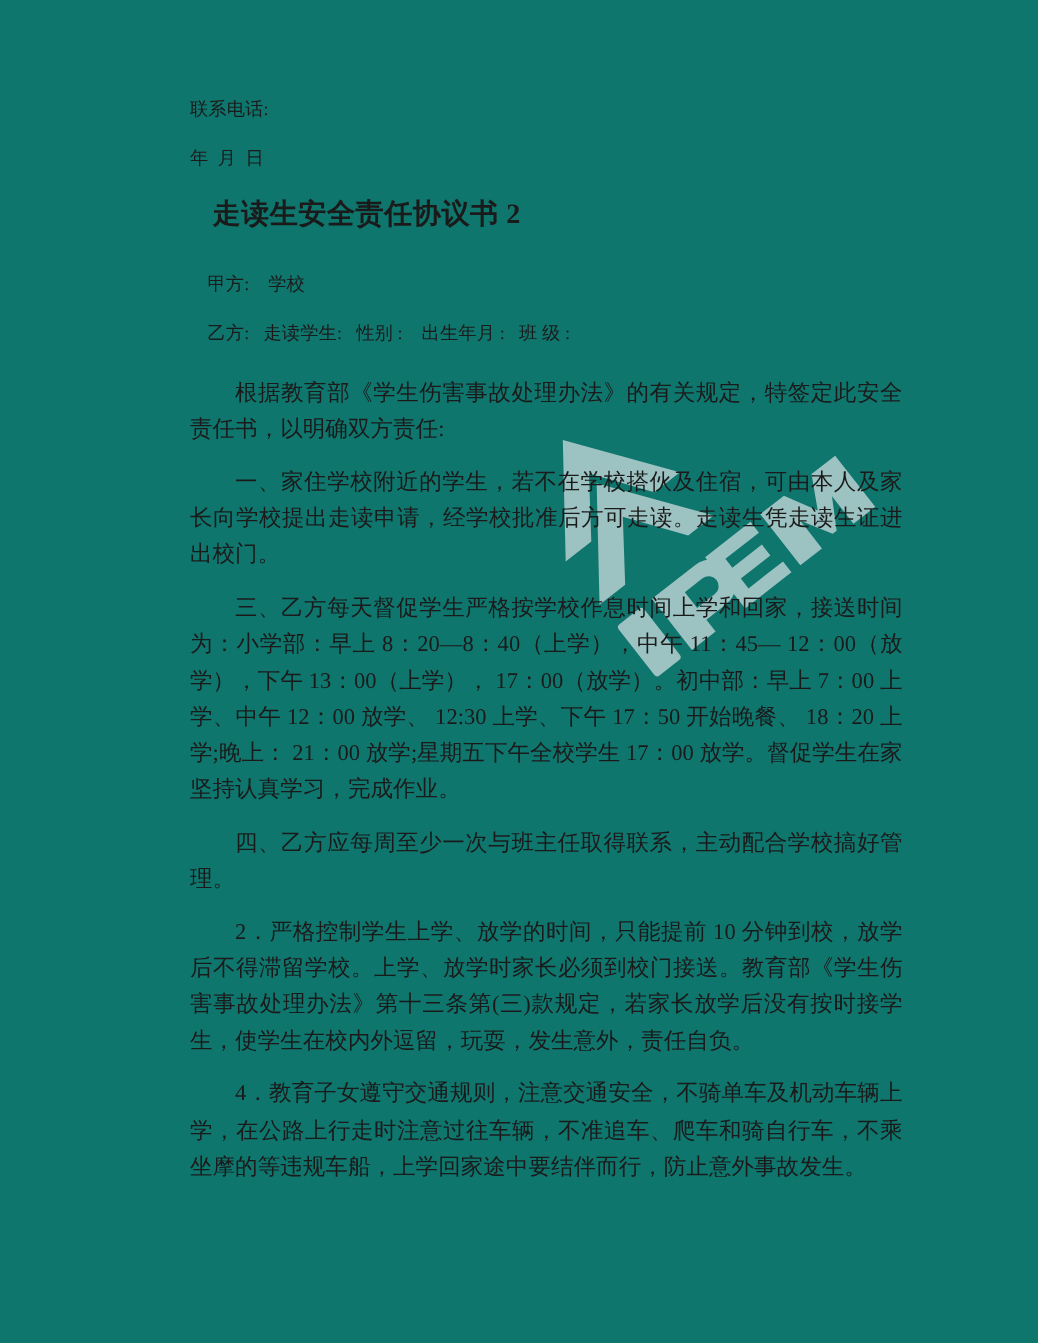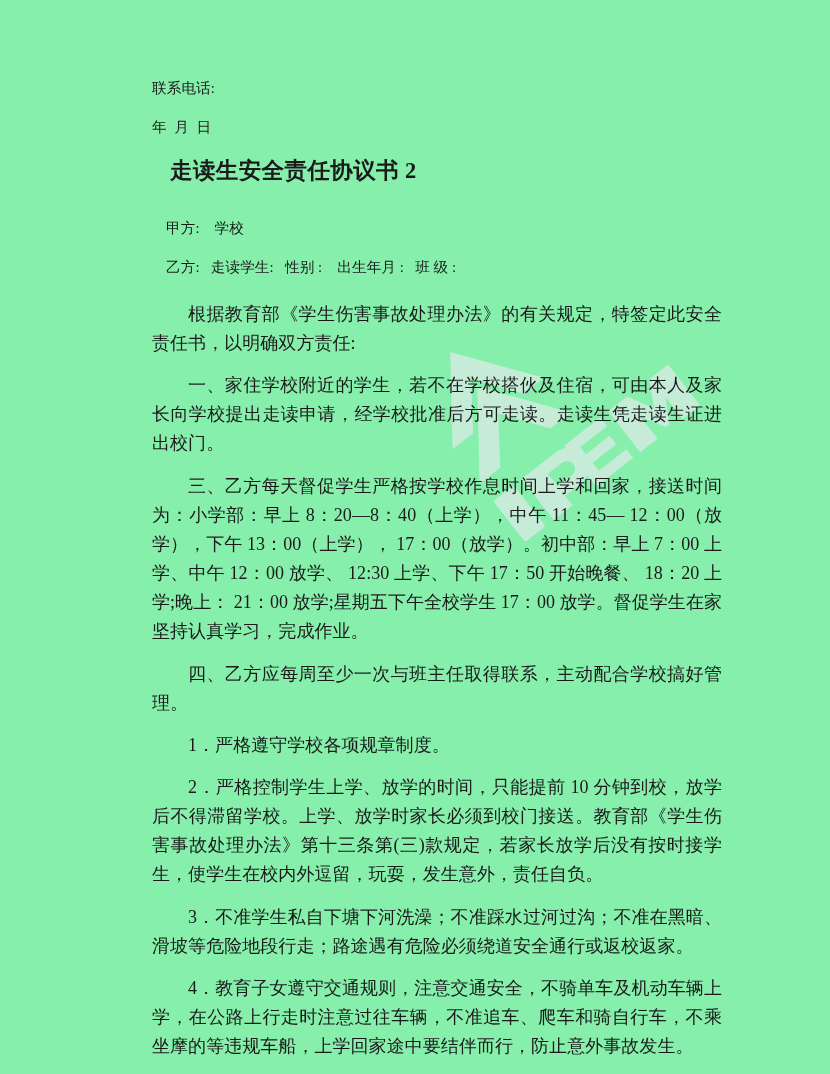--- a/index.html
+++ b/index.html
@@ -4,21 +4,21 @@
 <style>
   html, body {
     margin: 0;
     padding: 0;
     background: #ffffff;
   }
   .page {
     position: relative;
     width: 830px;
     height: 1074px;
-    background: #86efac;
+    background: #0f766e;
     overflow: hidden;
     font-family: "Liberation Serif", "DejaVu Serif", serif;
     color: #1a1a1a;
   }
 
   
   .watermark {
     position: absolute;
     left: 398px;
     top: 255px;
@@ -105,22 +105,20 @@
     <p class="para">根据教育部《学生伤害事故处理办法》的有关规定，特签定此安全责任书，以明确双方责任:</p>
 
     <p class="para">一、家住学校附近的学生，若不在学校搭伙及住宿，可由本人及家长向学校提出走读申请，经学校批准后方可走读。走读生凭走读生证进出校门。</p>
 
 
     <p class="para">三、乙方每天督促学生严格按学校作息时间上学和回家，接送时间为：小学部：早上 8：20—8：40（上学），中午 11：45— 12：00（放学），下午 13：00（上学）， 17：00（放学）。初中部：早上 7：00 上学、中午 12：00 放学、 12:30 上学、下午 17：50 开始晚餐、 18：20 上学;晚上： 21：00 放学;星期五下午全校学生 17：00 放学。督促学生在家坚持认真学习，完成作业。</p>
 
     <p class="para">四、乙方应每周至少一次与班主任取得联系，主动配合学校搞好管理。</p>
 
 
-    <p class="para">1．严格遵守学校各项规章制度。</p>
 
     <p class="para">2．严格控制学生上学、放学的时间，只能提前 10 分钟到校，放学后不得滞留学校。上学、放学时家长必须到校门接送。教育部《学生伤害事故处理办法》第十三条第(三)款规定，若家长放学后没有按时接学生，使学生在校内外逗留，玩耍，发生意外，责任自负。</p>
 
-    <p class="para">3．不准学生私自下塘下河洗澡；不准踩水过河过沟；不准在黑暗、滑坡等危险地段行走；路途遇有危险必须绕道安全通行或返校返家。</p>
 
     <p class="para">4．教育子女遵守交通规则，注意交通安全，不骑单车及机动车辆上学，在公路上行走时注意过往车辆，不准追车、爬车和骑自行车，不乘坐摩的等违规车船，上学回家途中要结伴而行，防止意外事故发生。</p>
 
   </div>
 </div>
 
 </body></html>

